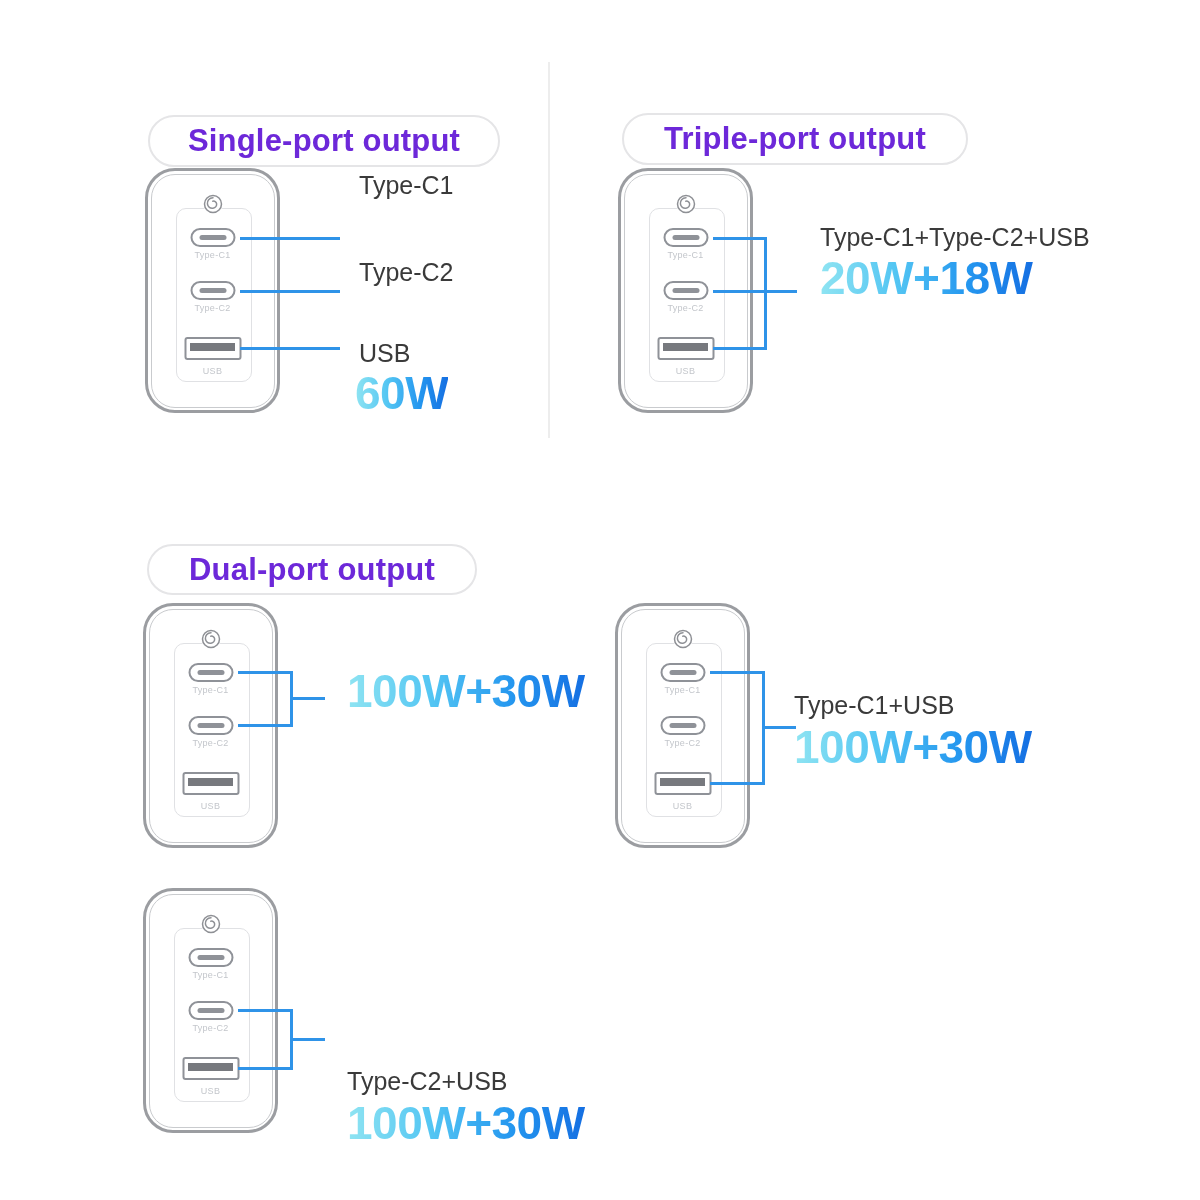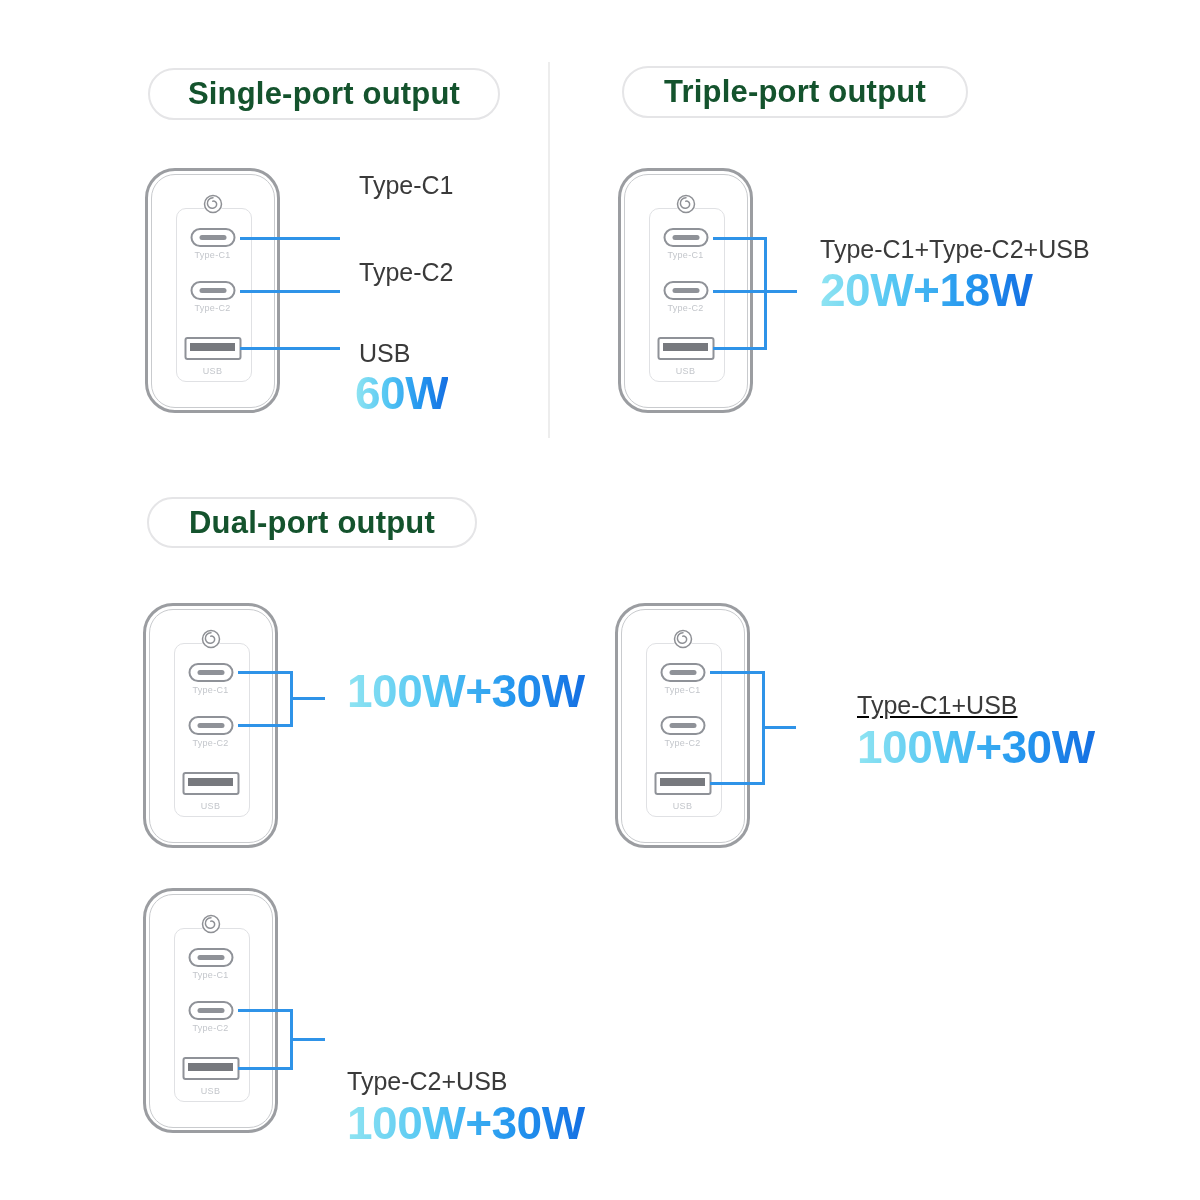--- a/index.html
+++ b/index.html
@@ -4,21 +4,21 @@
 <style>
   html,body{margin:0;padding:0;background:#fff;}
   #canvas{
     position:relative;width:1200px;height:1200px;background:#ffffff;overflow:hidden;
     font-family:"Liberation Sans","DejaVu Sans",sans-serif;
   }
   
   .pill{
     position:absolute;box-sizing:border-box;border:2px solid #e5e5e7;border-radius:27px;
     display:flex;align-items:center;justify-content:center;background:#fff;
-    font-weight:700;font-size:31px;color:#14532d;letter-spacing:.2px;
+    font-weight:700;font-size:31px;color:#6d28d9;letter-spacing:.2px;margin-top:47px;
   }
   #pill-single{left:148px;top:68px;width:352px;height:52px;}
   #pill-triple{left:622px;top:66px;width:346px;height:52px;}
   #pill-dual{left:147px;top:497px;width:330px;height:51px;}
   
   .vdivider{position:absolute;left:548px;top:62px;width:2px;height:376px;background:#ededed;}
   
   .charger-slot{position:absolute;width:135px;height:245px;}
   #slot-single{left:145px;top:168px;}
   #slot-triple{left:618px;top:168px;}
@@ -51,25 +51,25 @@
   .lbl{font-size:25px;line-height:30px;color:#3a3a3a;font-weight:500;}
   .watts{
     font-size:46px;line-height:50px;font-weight:700;letter-spacing:-.5px;
     background-image:linear-gradient(90deg,#8fe4f2 0%,#54c6f3 35%,#2496ef 70%,#156fe2 100%);
     -webkit-background-clip:text;background-clip:text;color:transparent;display:inline-block;
   }
   .anno{position:absolute;}
   .sg{left:355px;}
   #sg1{top:170px;} #sg2{top:257px;} #sg3{top:338px;}
   .sg .lbl{padding-left:4px;}
-  #tg{left:820px;top:234px;}
+  #tg{left:820px;top:222px;}
   #tg .lbl{margin-bottom:2px;}
   #tg .watts{line-height:48px;}
   #dg1{left:347px;top:666px;}
-  #dg2{left:857px;top:690px;text-decoration:underline;}
+  #dg2{left:794px;top:690px;}
   #dg3{left:347px;top:1066px;}
   .dg .lbl{margin-bottom:2px;}
 </style>
 </head>
 <body>
 
 <div id="canvas">
 
   <div class="pill" id="pill-single">Single-port output</div>
   <div class="pill" id="pill-dual">Dual-port output</div>

